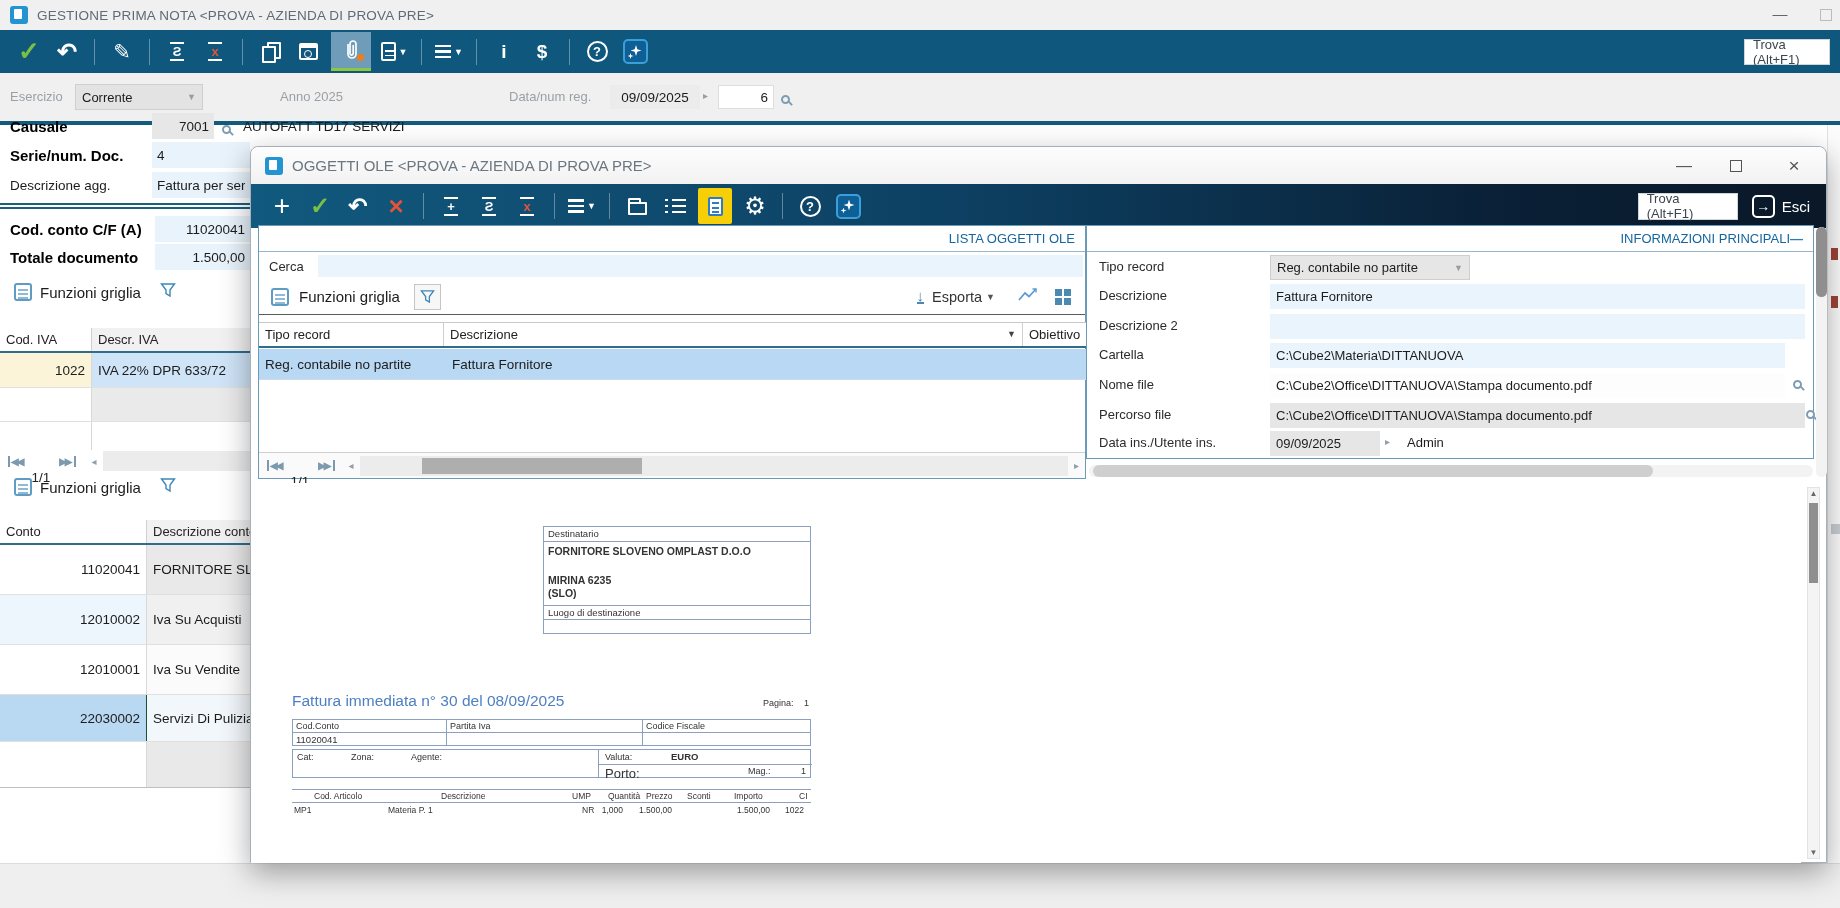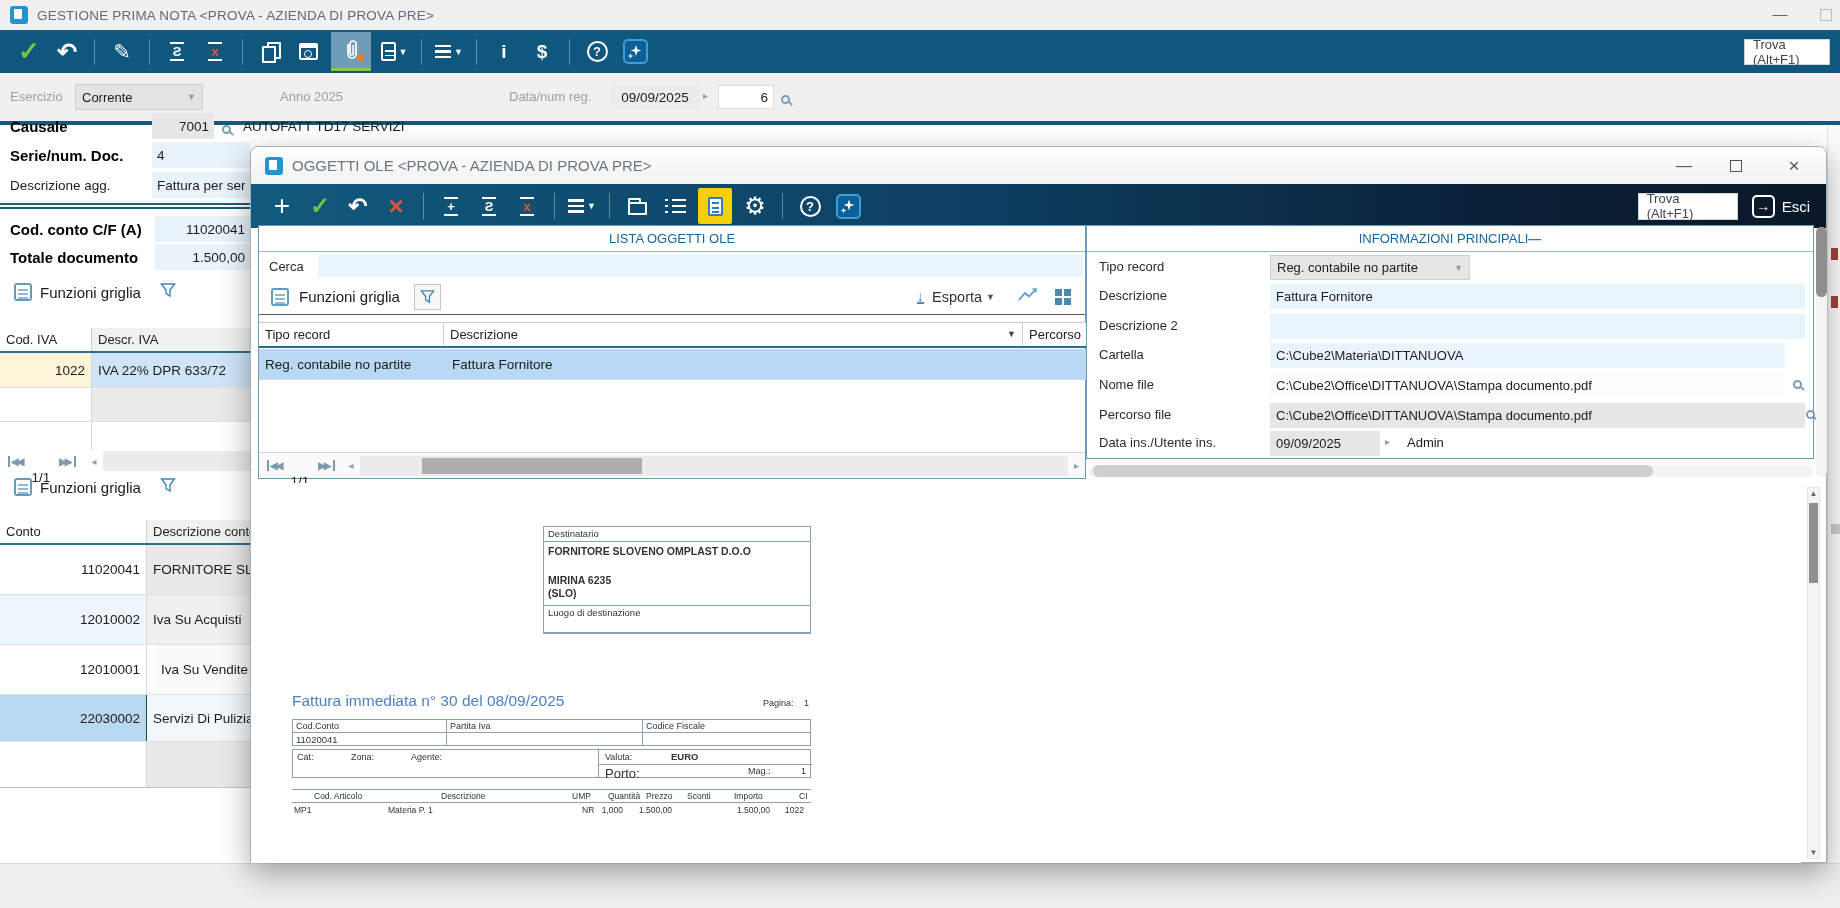--- a/index.html
+++ b/index.html
@@ -78,21 +78,21 @@
   .ydoc .pg { width:15px; height:19px; background:#fff; border:2px solid #2f7cc0; border-radius:2px; background-image:repeating-linear-gradient(#2f7cc0 0 2px,#fff 2px 4.5px); background-size:7px 12px; background-repeat:no-repeat; background-position:2px 3px; }
   .folderic { width:19px; height:13px; border:2px solid #fff; border-radius:1px; position:relative; margin-top:4px; }
   .folderic::before { content:""; position:absolute; left:-2px; top:-6px; width:9px; height:4px; border:2px solid #fff; border-bottom:none; border-radius:2px 2px 0 0; }
   .listic { display:flex; flex-direction:column; gap:3.5px; padding-left:7px; }
   .listic i { width:14px; height:2.5px; background:#fff; position:relative; }
   .listic i::before { content:""; position:absolute; left:-7px; top:0; width:3px; height:2.5px; background:#fff; }
   .escibtn { display:flex; align-items:center; gap:7px; color:#fff; font-size:15px; }
   .esciic { width:23px; height:23px; border:2px solid #fff; border-radius:5px; display:flex; align-items:center; justify-content:center; font-size:14px; font-weight:bold; color:#fff; }
 
   .panel { border:1px solid #6b9ab8; background:#fff; }
-  .panelhead { height:26px; display:flex; align-items:center; justify-content:center; padding:0 10px; border-bottom:1px solid #93b8d0; font-size:13px; color:#1566a0; }
+  .panelhead { height:26px; display:flex; align-items:center; justify-content:flex-end; padding:0 10px; border-bottom:1px solid #93b8d0; font-size:13px; color:#1566a0; }
   .funnelbtn { width:27px; height:26px; border:1px solid #c5c5c5; background:#f7f7f7; display:flex; align-items:center; justify-content:center; }
   .dlarrow { color:#4a8ab0; font-weight:bold; border-bottom:2px solid #4a8ab0; line-height:13px; font-size:15px; }
   .gridic { display:grid; grid-template-columns:7px 7px; gap:2px; }
   .gridic i { width:7px; height:7px; background:#4a8ab0; }
   .infolabel { font-size:13px; color:#2b2b2b; }
   .infoval { font-size:13px; color:#1c1c1c; white-space:nowrap; overflow:hidden; }
   .scrtrack { background:#f3f3f3; border-radius:6px; }
   .scrthumb { background:#cfcfcf; border-radius:6px; }
 
   
@@ -277,21 +277,21 @@
       <div class="hc" style="flex:1;background:#f1f1f1;">Descrizione conto</div>
     </div>
     <div class="grow" style="height:50px;">
       <div class="gc" style="width:147px;justify-content:flex-end;border-right:1px solid #d8d8d8;">11020041</div>
       <div class="gc" style="flex:1;background:#e9e9e9;">FORNITORE SLOVENO</div>
     </div>
     <div class="grow" style="height:50px;">
       <div class="gc" style="width:147px;justify-content:flex-end;background:#eef6fd;border-right:1px solid #d8d8d8;">12010002</div>
       <div class="gc" style="flex:1;background:#f0f0f0;">Iva Su Acquisti</div>
     </div>
-    <div class="grow" style="height:50px;gap:8px;">
+    <div class="grow" style="height:50px;">
       <div class="gc" style="width:147px;justify-content:flex-end;border-right:1px solid #d8d8d8;">12010001</div>
       <div class="gc" style="flex:1;background:#fbfbfb;">Iva Su Vendite</div>
     </div>
     <div class="grow" style="height:47px;">
       <div class="gc" style="width:147px;justify-content:flex-end;background:#b9d8f2;border-right:1px solid #14532d;">22030002</div>
       <div class="gc" style="flex:1;background:#f2f7fb;">Servizi Di Pulizia</div>
     </div>
     <div class="grow" style="height:45px;border-bottom:none;">
       <div class="gc" style="width:147px;border-right:1px solid #d8d8d8;"></div>
       <div class="gc" style="flex:1;background:#e9e9e9;"></div>
@@ -414,21 +414,21 @@
             <i></i>
             <i></i>
           </span>
       </div>
       <div class="abs gridhead" style="left:0;top:96px;width:828px;border-top:1px solid #c9c9c9;">
         <div class="hc" style="width:185px;">Tipo record</div>
         <div class="hc" style="width:579px;position:relative;">
           <span>Descrizione</span>
           <span style="position:absolute;right:6px;top:6px;font-size:9px;color:#444;">▼</span>
         </div>
-        <div class="hc" style="flex:1;border-right:none;">Percorso</div>
+        <div class="hc" style="flex:1;border-right:none;">Obiettivo</div>
       </div>
       <div class="abs grow" style="left:0;top:123px;width:828px;height:31px;background:#b9d8f3;border-bottom:1px solid #cddcea;">
         <div class="gc" style="width:185px;">Reg. contabile no partite</div>
         <div class="gc" style="flex:1;padding-left:8px;">Fattura Fornitore</div>
       </div>
       <div class="abs" style="left:0;top:226px;width:826px;height:26px;background:#fafafa;border-top:1px solid #d0d0d0;display:flex;align-items:center;">
         <span class="pgico first" style="margin-left:8px;">◀◀</span>
         <span class="pgtext" style="margin-left:9px;">1/1</span>
         <span class="pgico last" style="margin-left:9px;">▶▶</span>
         <span class="sarrow" style="margin-left:14px;">◂</span>
@@ -479,21 +479,21 @@
       <div style="position:absolute;bottom:1px;left:0;width:100%;color:#666;font-size:8px;text-align:center;">▼</div>
     </div>
 
     <div class="abs pv" style="left:0;top:336px;width:1550px;height:380px;background:#fff;">
 
       <div class="abs pvbox" style="left:292px;top:43px;width:268px;height:108px;">
         <div class="pvbox pvsmall" style="height:15px;padding:1px 4px;border-left:none;border-right:none;border-top:none;margin:0 -0px;">Destinatario</div>
         <div class="pvbold" style="padding:3px 4px 0;">FORNITORE SLOVENO OMPLAST D.O.O</div>
         <div class="pvbold" style="padding:17px 4px 0;">MIRINA 6235</div>
         <div class="pvbold" style="padding:1px 4px 0;">(SLO)</div>
-        <div class="pvsmall" style="position:absolute;left:0;top:64px;width:100%;height:28px;border-top:1px solid #8aa0bf;border-bottom:1px solid #8aa0bf;padding:1px 4px;margin-top:14px;">Luogo di destinazione</div>
+        <div class="pvsmall" style="position:absolute;left:0;top:64px;width:100%;height:15px;border-top:1px solid #8aa0bf;border-bottom:1px solid #8aa0bf;padding:1px 4px;margin-top:14px;">Luogo di destinazione</div>
       </div>
 
       <span class="abs" style="left:41px;top:209px;font-size:15.5px;color:#4d7fc2;">Fattura immediata n° 30 del 08/09/2025</span>
       <span class="abs pvsmall" style="left:512px;top:215px;font-size:9px;">Pagina:</span>
       <span class="abs pvsmall" style="left:553px;top:215px;font-size:9px;">1</span>
 
       <div class="abs pvbox" style="left:41px;top:236px;width:519px;height:27px;">
         <div style="display:flex;height:13px;border-bottom:1px solid #8aa0bf;">
           <div class="pvsmall" style="width:154px;border-right:1px solid #8aa0bf;padding:1px 3px;font-size:9px;">Cod.Conto</div>
           <div class="pvsmall" style="width:196px;border-right:1px solid #8aa0bf;padding:1px 3px;font-size:9px;">Partita Iva</div>

